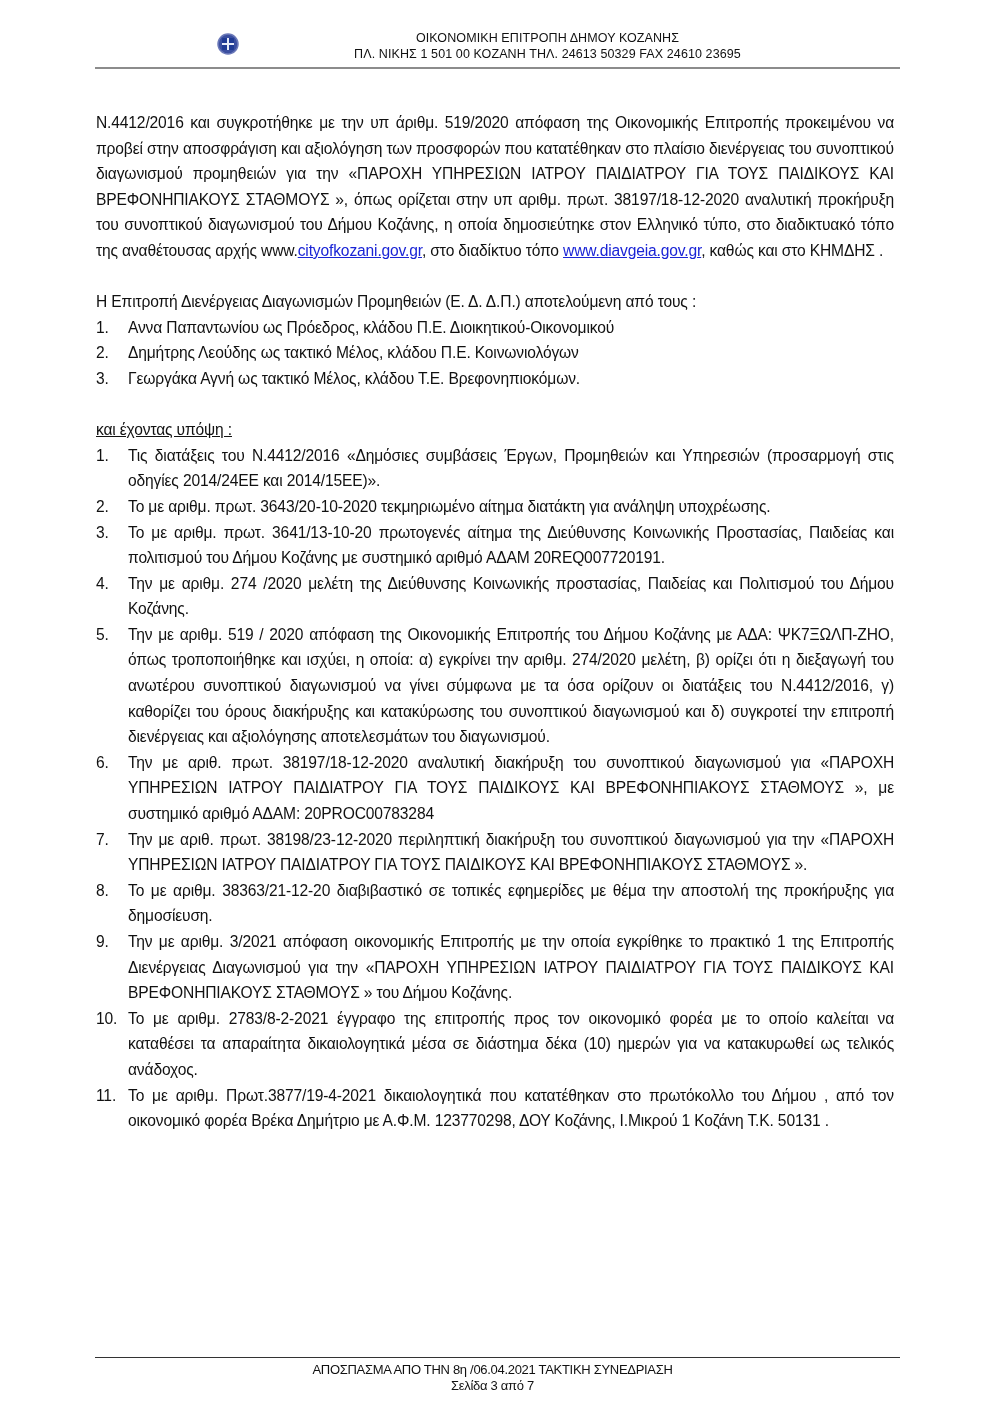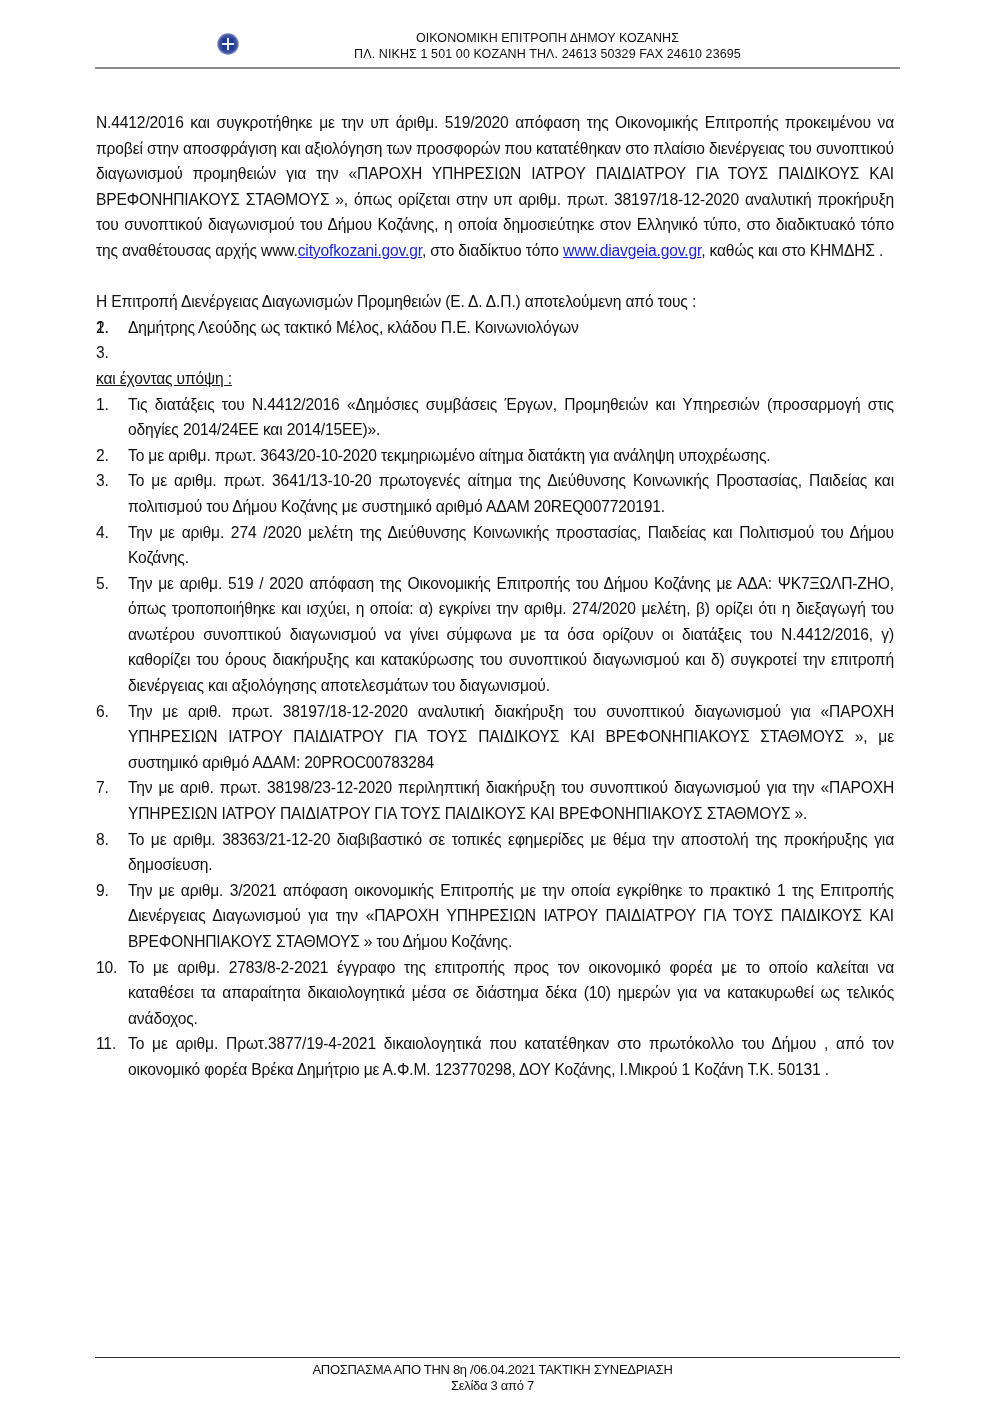--- a/index.html
+++ b/index.html
@@ -40,23 +40,23 @@
 </div>
 <div class="header-rule"></div>
 
 <div class="content">
   <p><span>Ν.4412/2016   και συγκροτήθηκε με την υπ άριθμ. 519/2020 απόφαση της Οικονομικής Επιτροπής προκειμένου να προβεί στην αποσφράγιση και αξιολόγηση των προσφορών που κατατέθηκαν στο πλαίσιο διενέργειας του συνοπτικού διαγωνισμού προμηθειών για την «ΠΑΡΟΧΗ  ΥΠΗΡΕΣΙΩΝ  ΙΑΤΡΟΥ  ΠΑΙΔΙΑΤΡΟΥ  ΓΙΑ  ΤΟΥΣ  ΠΑΙΔΙΚΟΥΣ  ΚΑΙ ΒΡΕΦΟΝΗΠΙΑΚΟΥΣ ΣΤΑΘΜΟΥΣ », όπως ορίζεται στην υπ αριθμ. πρωτ. 38197/18-12-2020 αναλυτική προκήρυξη του συνοπτικού διαγωνισμού του Δήμου Κοζάνης, η οποία δημοσιεύτηκε στον Ελληνικό τύπο,  στο διαδικτυακό τόπο της αναθέτουσας αρχής www.</span><a class="link">cityofkozani.gov.gr</a><span>, στο διαδίκτυο τόπο </span><a class="link">www.diavgeia.gov.gr</a><span>,  καθώς  και στο ΚΗΜΔΗΣ .</span></p>
 
   <div class="blank"></div>
 
   <p style="text-align:left">Η Επιτροπή Διενέργειας Διαγωνισμών Προμηθειών (Ε. Δ. Δ.Π.) αποτελούμενη από τους :</p>
   <ol>
-    <li><span class="num">1.</span></li>
+    <li><span class="num">1.</span><span>Αννα Παπαντωνίου  ως Πρόεδρος, κλάδου Π.Ε. Διοικητικού-Οικονομικού</span></li>
     <li><span class="num">2.</span><span>Δημήτρης  Λεούδης  ως τακτικό   Μέλος, κλάδου  Π.Ε. Κοινωνιολόγων</span></li>
-    <li><span class="num">3.</span></li>
+    <li><span class="num">3.</span><span>Γεωργάκα Αγνή ως τακτικό Μέλος, κλάδου  Τ.Ε. Βρεφονηπιοκόμων.</span></li>
   </ol>
 
   <div class="blank"></div>
 
   <p class="u" style="text-align:left; display:inline-block">και έχοντας υπόψη :</p>
   <ol>
     <li><span class="num">1.</span><span>Τις διατάξεις του Ν.4412/2016 «Δημόσιες συμβάσεις Έργων, Προμηθειών και Υπηρεσιών (προσαρμογή στις οδηγίες 2014/24ΕΕ και 2014/15ΕΕ)».</span></li>
     <li><span class="num">2.</span><span>Το με αριθμ. πρωτ. 3643/20-10-2020   τεκμηριωμένο αίτημα διατάκτη για ανάληψη υποχρέωσης.</span></li>
     <li><span class="num">3.</span><span>Το με αριθμ. πρωτ. 3641/13-10-20 πρωτογενές αίτημα της Διεύθυνσης Κοινωνικής Προστασίας, Παιδείας και πολιτισμού του Δήμου Κοζάνης με συστημικό αριθμό ΑΔΑΜ 20REQ007720191.</span></li>
     <li><span class="num">4.</span><span>Την με αριθμ. 274 /2020 μελέτη της Διεύθυνσης Κοινωνικής προστασίας, Παιδείας και Πολιτισμού του Δήμου Κοζάνης.</span></li>

